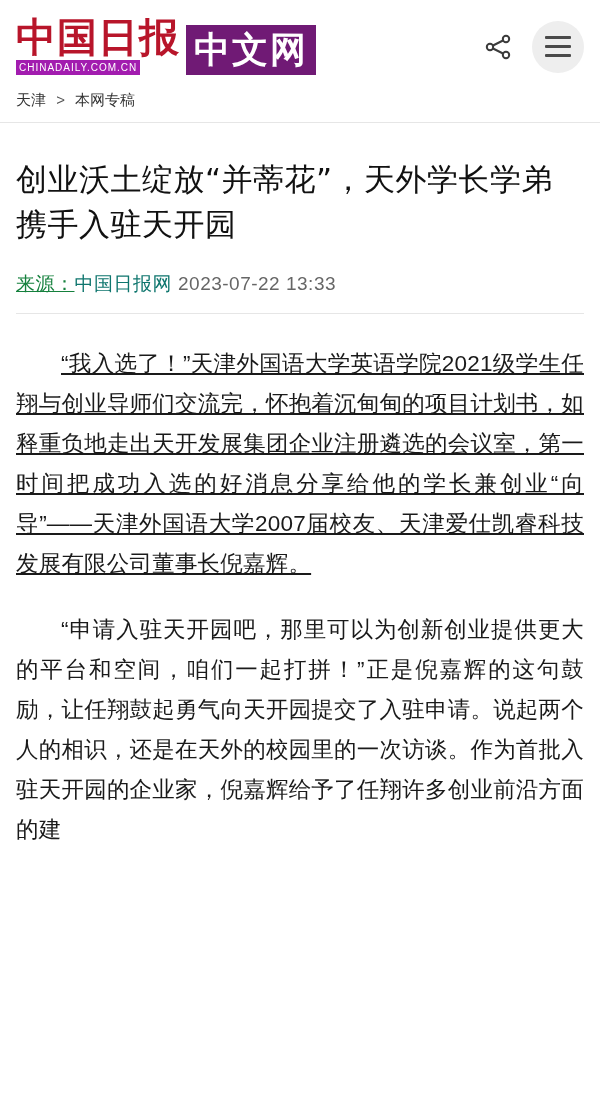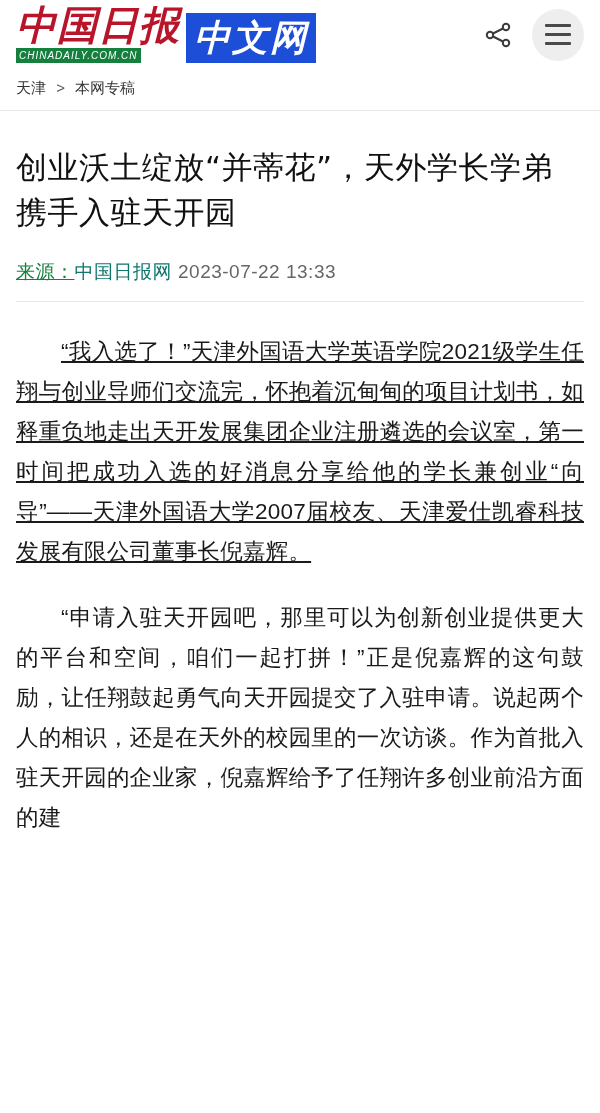--- a/index.html
+++ b/index.html
@@ -14,54 +14,53 @@
     color: #1a1a1a;
     overflow: hidden;
     position: relative;
   }
 
   
   .header {
     display: flex;
     align-items: center;
     justify-content: space-between;
-    padding: 6px 16px 10px 16px;
+    padding: 18px 16px 10px 16px;
     box-sizing: border-box;
-    font-style: italic;
   }
   .brand {
     display: flex;
     align-items: flex-end;
   }
   .brand-cn {
     font-family: "DejaVu Serif", serif;
     font-weight: bold;
     font-size: 40px;
     color: #b8152a;
     letter-spacing: 1px;
     line-height: 0.95;
   }
   .brand-sub {
-    background: #15803d;
+    background: #a21caf;
     color: #ffffff;
     font-size: 10px;
     font-family: "Liberation Sans", sans-serif;
     letter-spacing: 1px;
     padding: 2px 3px;
     margin-top: 4px;
     display: inline-block;
   }
   .brand-left {
     display: flex;
     flex-direction: column;
     align-items: flex-start;
     margin-right: 6px;
   }
   .brand-box {
-    background: #1d4ed8;
+    background: #701a75;
     color: #ffffff;
     font-family: "DejaVu Serif", serif;
     font-weight: bold;
     font-size: 36px;
     line-height: 1;
     padding: 6px 8px 8px 8px;
     letter-spacing: 2px;
   }
   .header-actions {
     display: flex;

